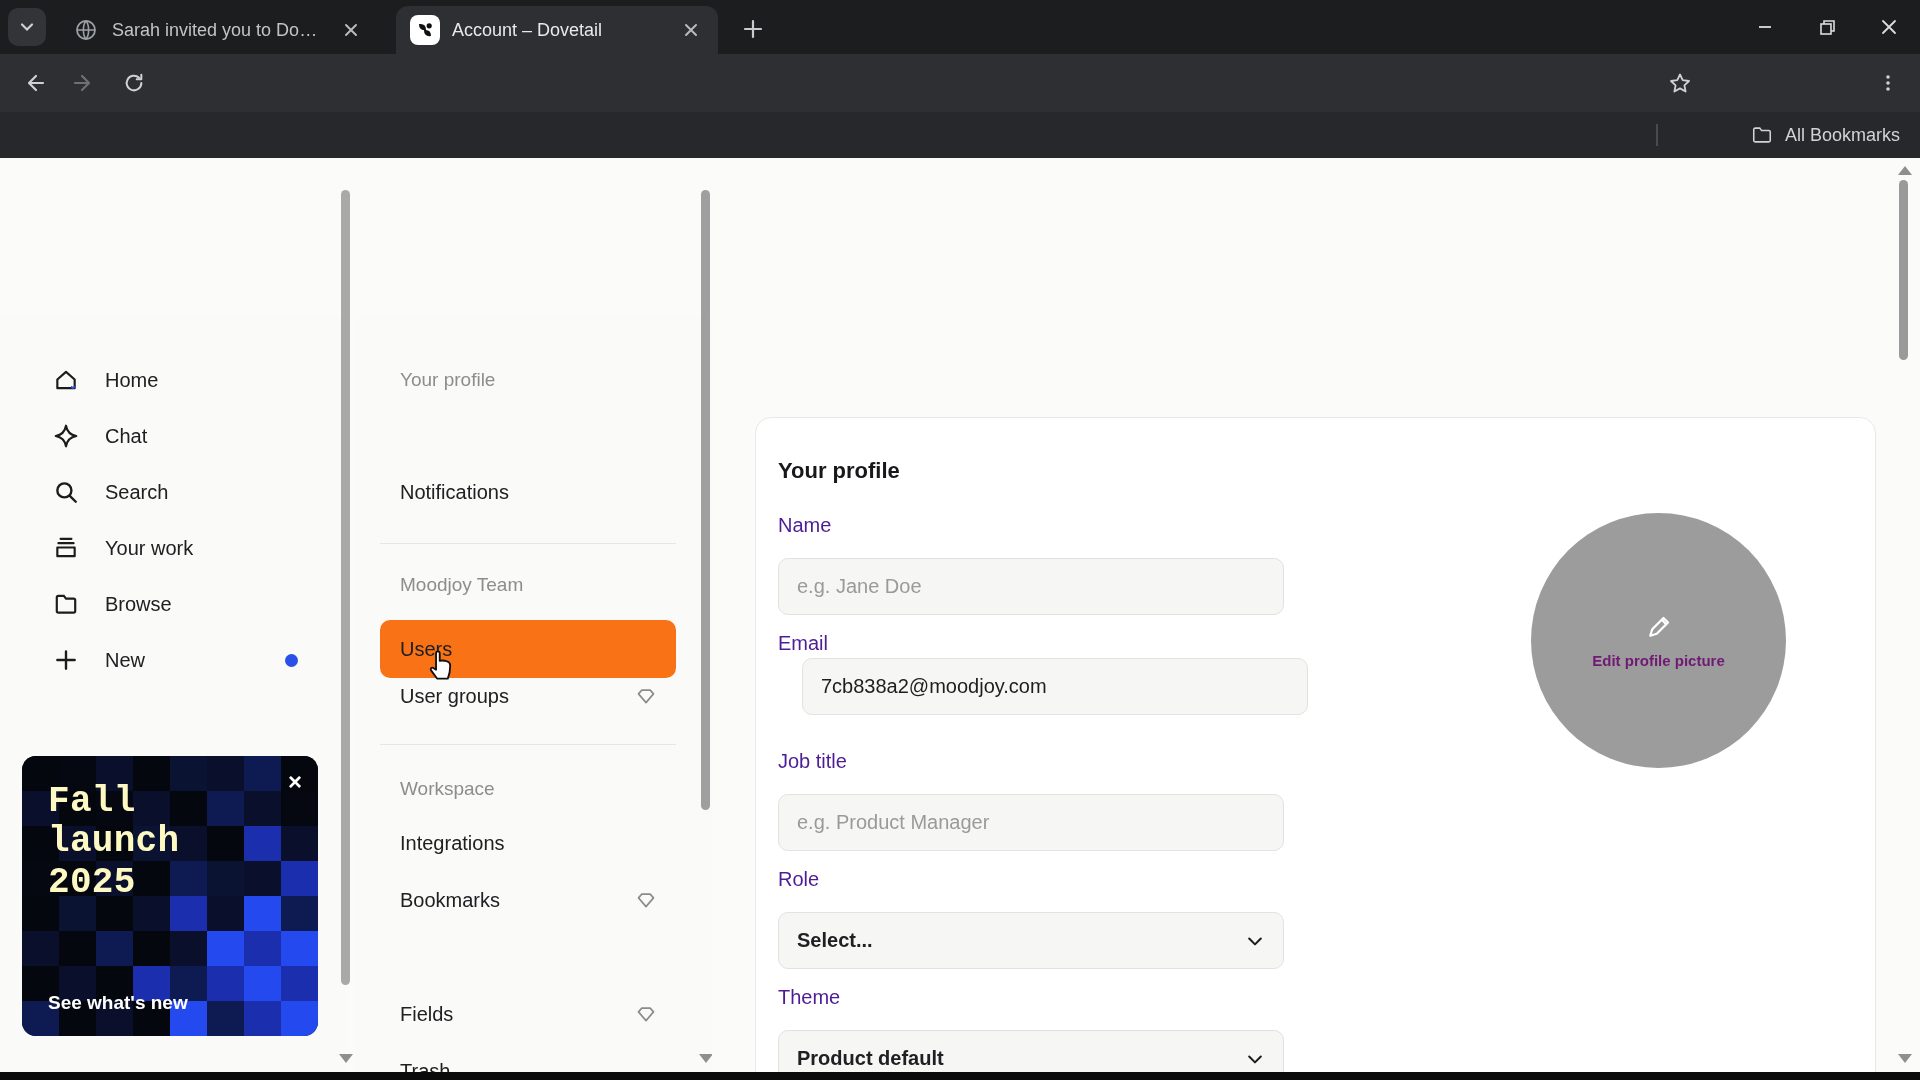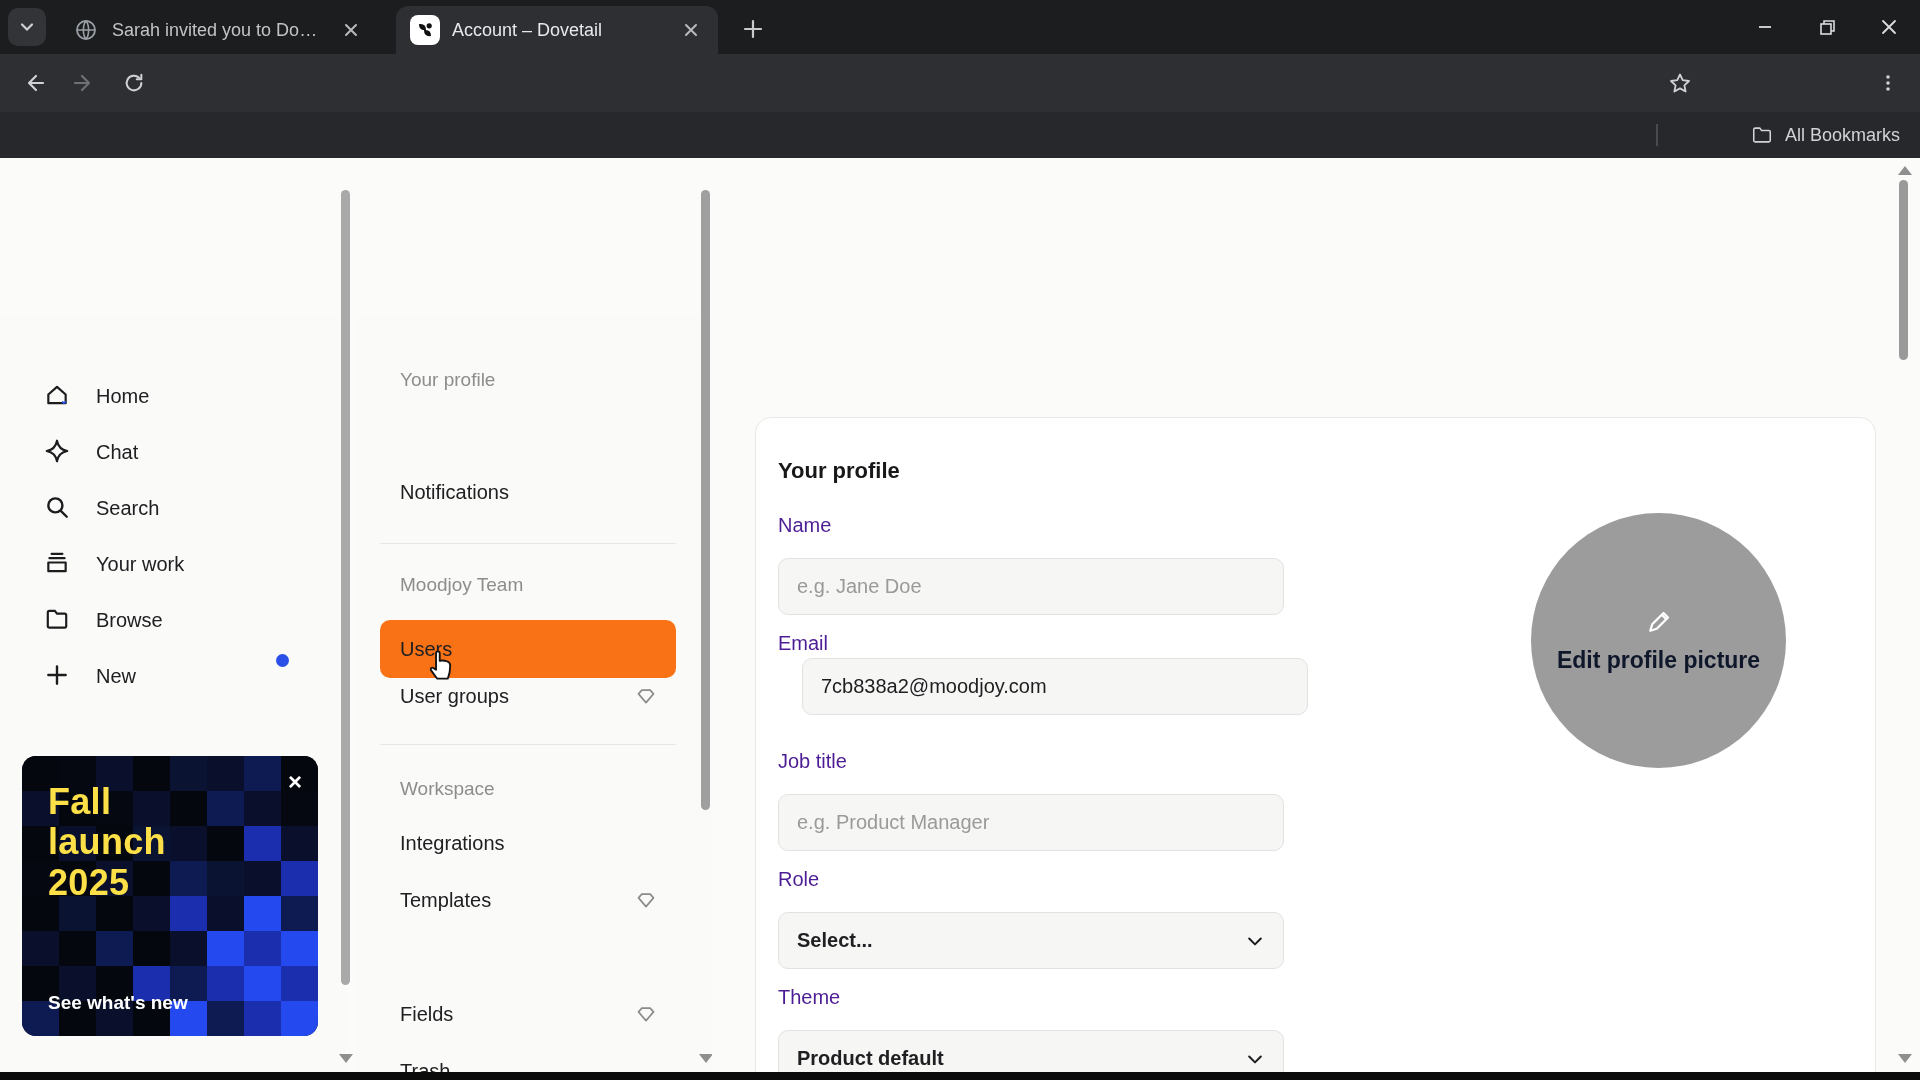--- a/index.html
+++ b/index.html
@@ -32,28 +32,28 @@
   #bookmarks { position:absolute; left:0; top:112px; width:1920px; height:46px; background:#27282b; }
   #bm-sep { position:absolute; right:262px; top:12px; width:2px; height:22px; background:#4a4b4f; }
   #all-bookmarks { position:absolute; right:20px; top:0; height:46px; display:flex; align-items:center; gap:12px; color:#d2d3d5; font-size:18px; cursor:pointer; }
 
   
   #app { position:absolute; left:0; top:158px; width:1920px; height:914px; background:#fbfbfa; }
   #bottom-strip { position:absolute; left:0; top:1072px; width:1920px; height:8px; background:#0b0b0b; }
 
   
   #left-panel { position:absolute; left:0; top:158px; width:346px; height:914px; background:#fafaf9; }
-  .snav-item { position:absolute; left:0; width:340px; height:56px; display:flex; align-items:flex-end; gap:26px; padding-left:44px;
+  .snav-item { position:absolute; left:9px; width:340px; height:56px; display:flex; align-items:center; gap:26px; padding-left:44px;
                font-size:20px; font-weight:500; color:#202023; cursor:pointer; }
   .snav-ic { width:26px; height:26px; flex:none; display:flex; align-items:center; justify-content:center; }
   #new-dot { position:absolute; left:276px; top:58px; width:13px; height:13px; border-radius:50%; background:#2b50e8; }
 
   #banner { position:absolute; left:22px; top:440px; width:296px; height:280px; border-radius:14px; background:#060a18; overflow:hidden; cursor:pointer; }
   #mosaic { position:absolute; inset:0; display:grid; grid-template-columns:repeat(8,37px); grid-template-rows:repeat(8,35px); }
-  #banner-title { position:absolute; left:26px; top:26px; width:170px; color:#fde047; font-size:36px; font-weight:700; line-height:1.12; letter-spacing:.3px; }
+  #banner-title { position:absolute; left:26px; top:26px; width:170px; color:#fef9c3; font-size:36px; font-weight:700; line-height:1.12; letter-spacing:.3px;font-family:Liberation Mono, monospace; }
   #banner-close { position:absolute; right:16px; top:12px; color:#fff; font-size:24px; font-weight:700; cursor:pointer; }
   #banner-cta { position:absolute; left:26px; bottom:22px; color:#fff; font-size:19px; font-weight:600; }
 
   .foot-item { position:absolute; left:0; width:340px; height:56px; display:flex; align-items:center; gap:26px; padding-left:44px;
                font-size:20px; font-weight:500; color:#303034; cursor:pointer; }
 
   
   .sb-thumb { position:absolute; border-radius:5px; background:#a9a9a9; }
   .sb-arrow-down { position:absolute; width:0; height:0; border-left:7px solid transparent; border-right:7px solid transparent; border-top:9px solid #8f8f8f; cursor:pointer; }
   .sb-arrow-up { position:absolute; width:0; height:0; border-left:7px solid transparent; border-right:7px solid transparent; border-bottom:9px solid #8f8f8f; cursor:pointer; }
@@ -73,21 +73,21 @@
   #card-profile { left:43px; top:101px; width:1121px; height:713px; }
   .card-h { font-size:22px; font-weight:700; color:#18181b; }
   .f-label { position:absolute; left:22px; font-size:20px; font-weight:500; color:#4c1d95; }
   .f-input { position:absolute; left:22px; width:506px; height:57px; border:1px solid #e2e2e0; background:#f6f6f5; border-radius:10px;
              padding:0 18px; font-size:20px; color:#1e1e20; font-family:"Liberation Sans",sans-serif; outline:none; }
   .f-input::placeholder { color:#9a9a97; }
   .f-select { position:absolute; left:22px; width:506px; height:57px; border:1px solid #e2e2e0; background:#f6f6f5; border-radius:10px;
               display:flex; align-items:center; justify-content:space-between; padding:0 18px; font-size:20px; font-weight:600; color:#202023; cursor:pointer; }
   #avatar { position:absolute; left:775px; top:95px; width:255px; height:255px; border-radius:50%; background:#9c9c9c;
             display:flex; flex-direction:column; align-items:center; justify-content:center; gap:10px; cursor:pointer; }
-  #avatar-label { color:#0f172a; font-size:23px; font-weight:700; }
+  #avatar-label { color:#701a75; font-size:15px; font-weight:700; }
 
   #cursor { position:absolute; left:424px; top:486px; width:34px; height:38px; pointer-events:none; z-index:50; }
 </style>
 </head>
 <body>
 
 <div id="tabstrip">
   <div id="tab-search">
     <svg width="16" height="16" viewBox="0 0 16 16">
         <path d="M3 5.5 L8 10.5 L13 5.5" fill="none" stroke="currentColor" stroke-width="2.2" stroke-linecap="round"></path>
@@ -374,21 +374,21 @@
           <path d="M7 5 H17 L21 9.5 L12 20 L3 9.5 Z" fill="none" stroke="#8b8b88" stroke-width="2" stroke-linejoin="round"></path>
         </svg>
     </div>
     <div class="nav-div" style="top:428px"></div>
 
     <div class="sec-header" style="top:462px">Workspace</div>
     <div class="nav-item" style="top:498px">
       <span>Integrations</span>
     </div>
     <div class="nav-item" style="top:555px">
-      <span>Templates</span>
+      <span>Bookmarks</span>
       <svg width="20" height="20" viewBox="0 0 24 24">
           <path d="M7 5 H17 L21 9.5 L12 20 L3 9.5 Z" fill="none" stroke="#8b8b88" stroke-width="2" stroke-linejoin="round"></path>
         </svg>
     </div>
     <div class="nav-item" style="top:669px">
       <span>Fields</span>
       <svg width="20" height="20" viewBox="0 0 24 24">
           <path d="M7 5 H17 L21 9.5 L12 20 L3 9.5 Z" fill="none" stroke="#8b8b88" stroke-width="2" stroke-linejoin="round"></path>
         </svg>
     </div>

